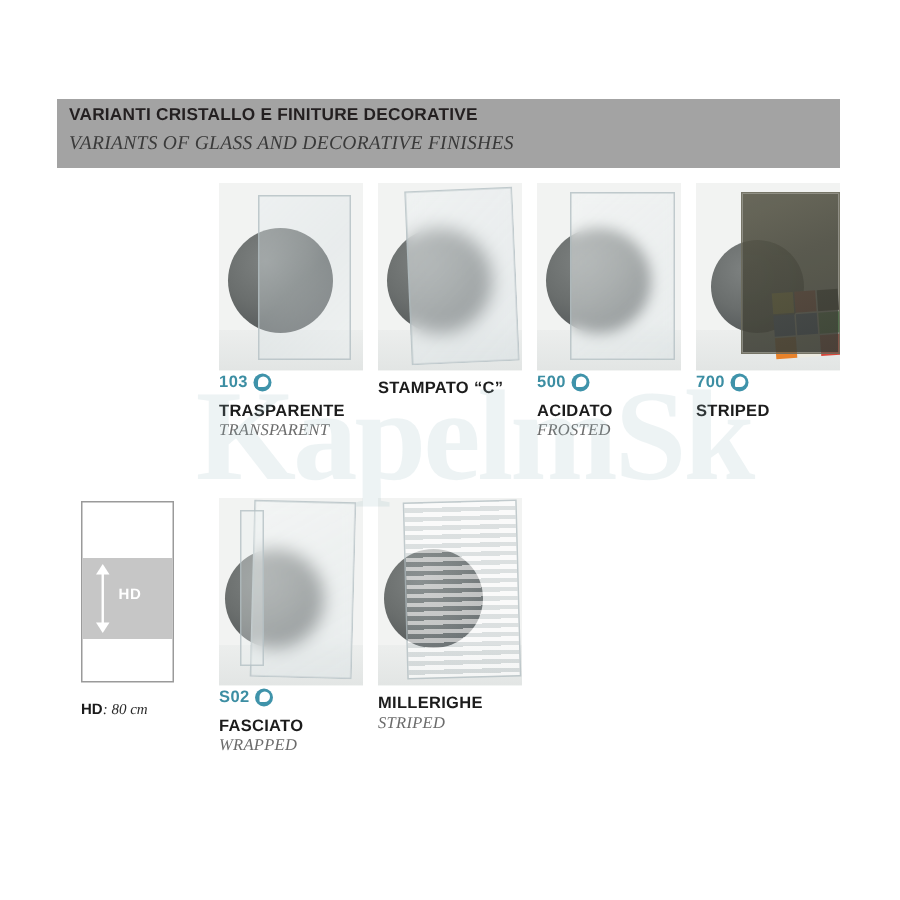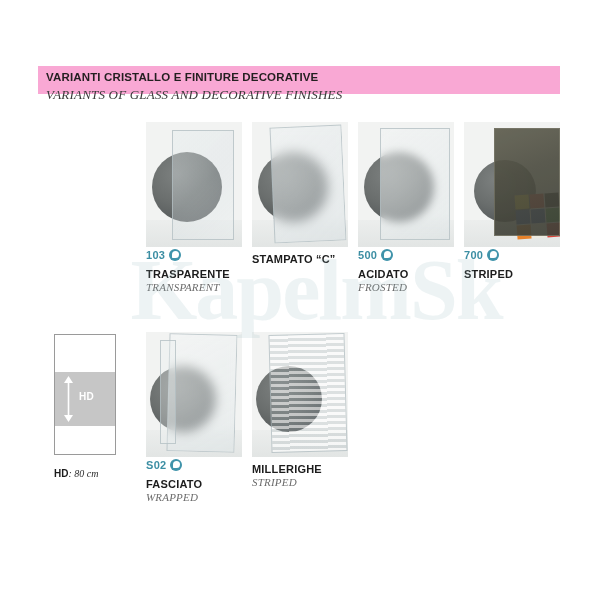--- a/index.html
+++ b/index.html
@@ -35,22 +35,22 @@
     z-index: 5;
     padding-left: 16px;
   }
 
   
   #header-band {
     position: absolute;
     left: 38px;
     top: 66px;
     width: 522px;
-    height: 28px;
-    background: #f9a8d4;
+    height: 46px;
+    background: #a3a3a3;
     z-index: 1;
   }
   #header-band .title {
     position: absolute;
     left: 8px;
     top: 5px;
     font-size: 11.5px;
     font-weight: bold;
     color: #231f20;
     letter-spacing: 0.15px;

